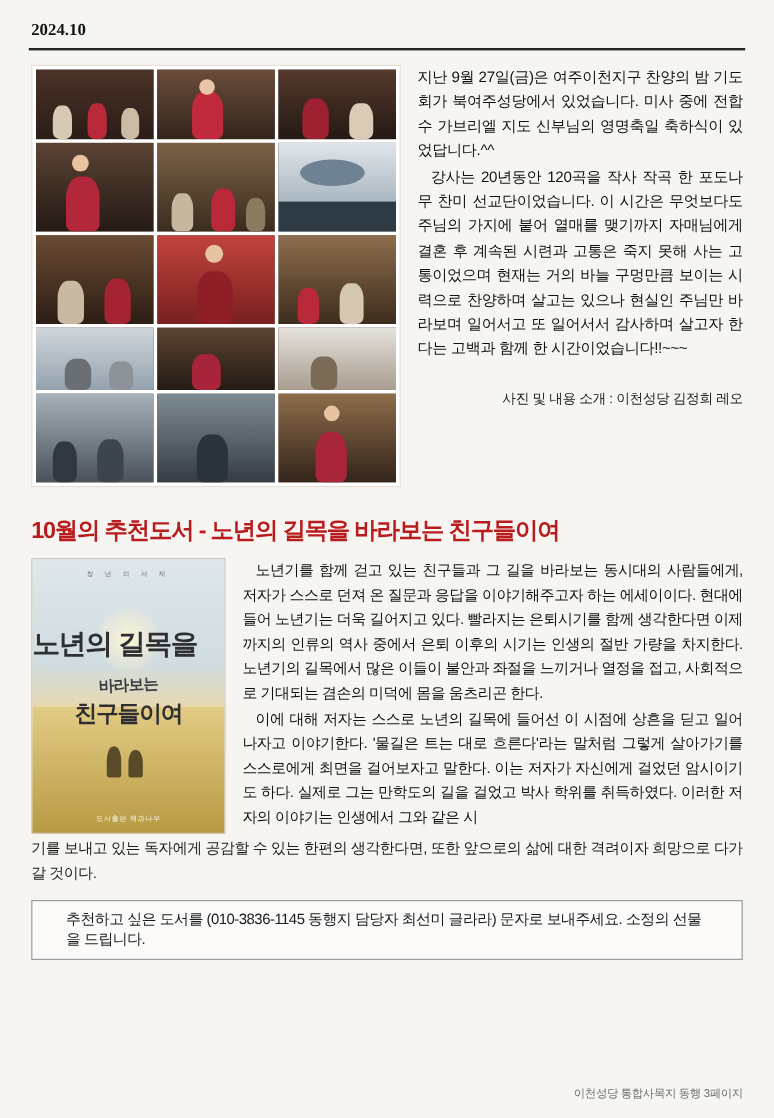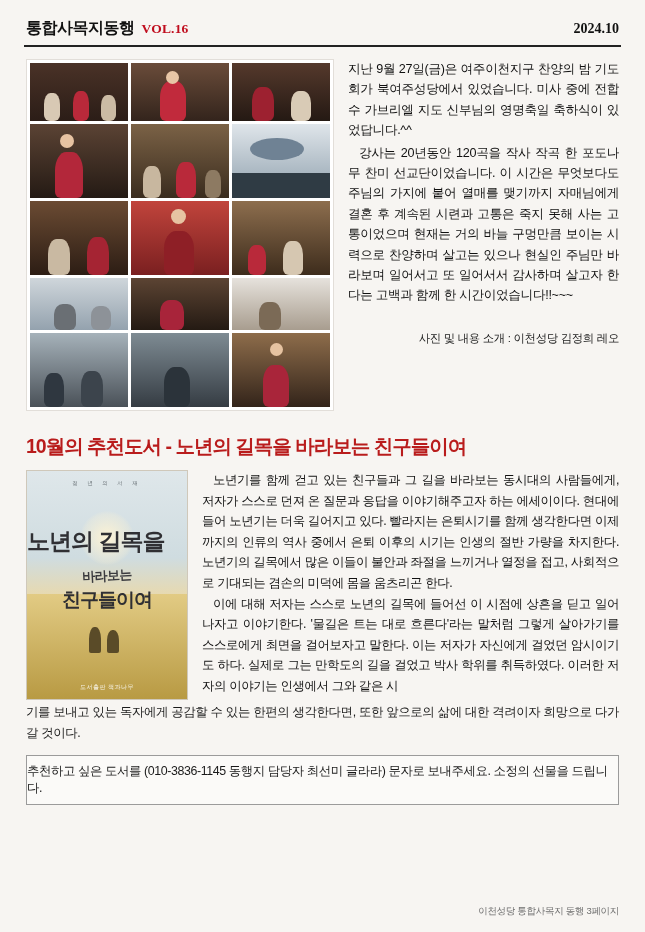--- a/index.html
+++ b/index.html
@@ -222,44 +222,40 @@
     padding: 0 4px;
     margin-top: 2px;
     font-size: 12.4px;
     line-height: 1.66;
     text-align: justify;
     letter-spacing: -0.35px;
   }
   .recommend-box {
     margin: 12px 4px 0 4px;
     border: 1px solid #9b9b9b;
-    padding: 7px 0;
+    padding: 7px 28px;
     font-size: 12.4px;
     letter-spacing: -0.4px;
     background: #fbfaf8;
   }
   .footer {
     position: absolute;
     right: 26px;
     bottom: 14px;
     font-size: 9.5px;
     color: #6e6e6e;
     letter-spacing: -0.3px;
   }
 </style>
 </head>
 <body>
 
 <div class="page">
 
   <div class="masthead">
-    <div class="masthead-left">
-      <span class="mh-title">통합사목지동행</span>
-      <span class="mh-vol">VOL.16</span>
-    </div>
     <span class="mh-date">2024.10</span>
   </div>
   <hr class="rule">
 
   <div class="top-section">
 
     <div class="collage">
       <div class="cell" style="background:#3a2b24;">
         <div class="sky" style="background:linear-gradient(#4a3227,#2b1d17);"></div>
         <div class="fig" style="left:14%;width:16px;height:28px;background:#d8c9b4;"></div>

